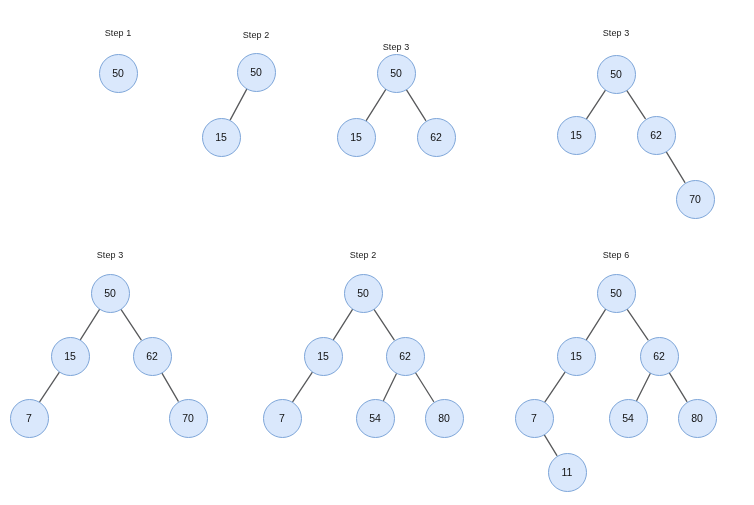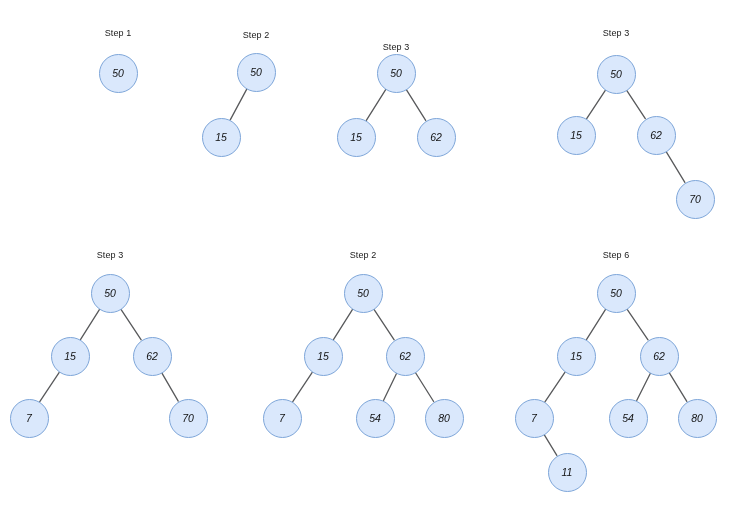--- a/index.html
+++ b/index.html
@@ -43,21 +43,20 @@
     align-items: center;
     justify-content: center;
     font-size: 10.5px;
     color: #111111;
     font-family: "Liberation Sans", sans-serif;
     line-height: 1;
     user-select: none;
   }
   .node-label {
     pointer-events: none;
-    font-style: italic;
   }
   .edges {
     position: absolute;
     left: 0;
     top: 0;
     width: 754px;
     height: 505px;
     overflow: visible;
     pointer-events: none;
   }

